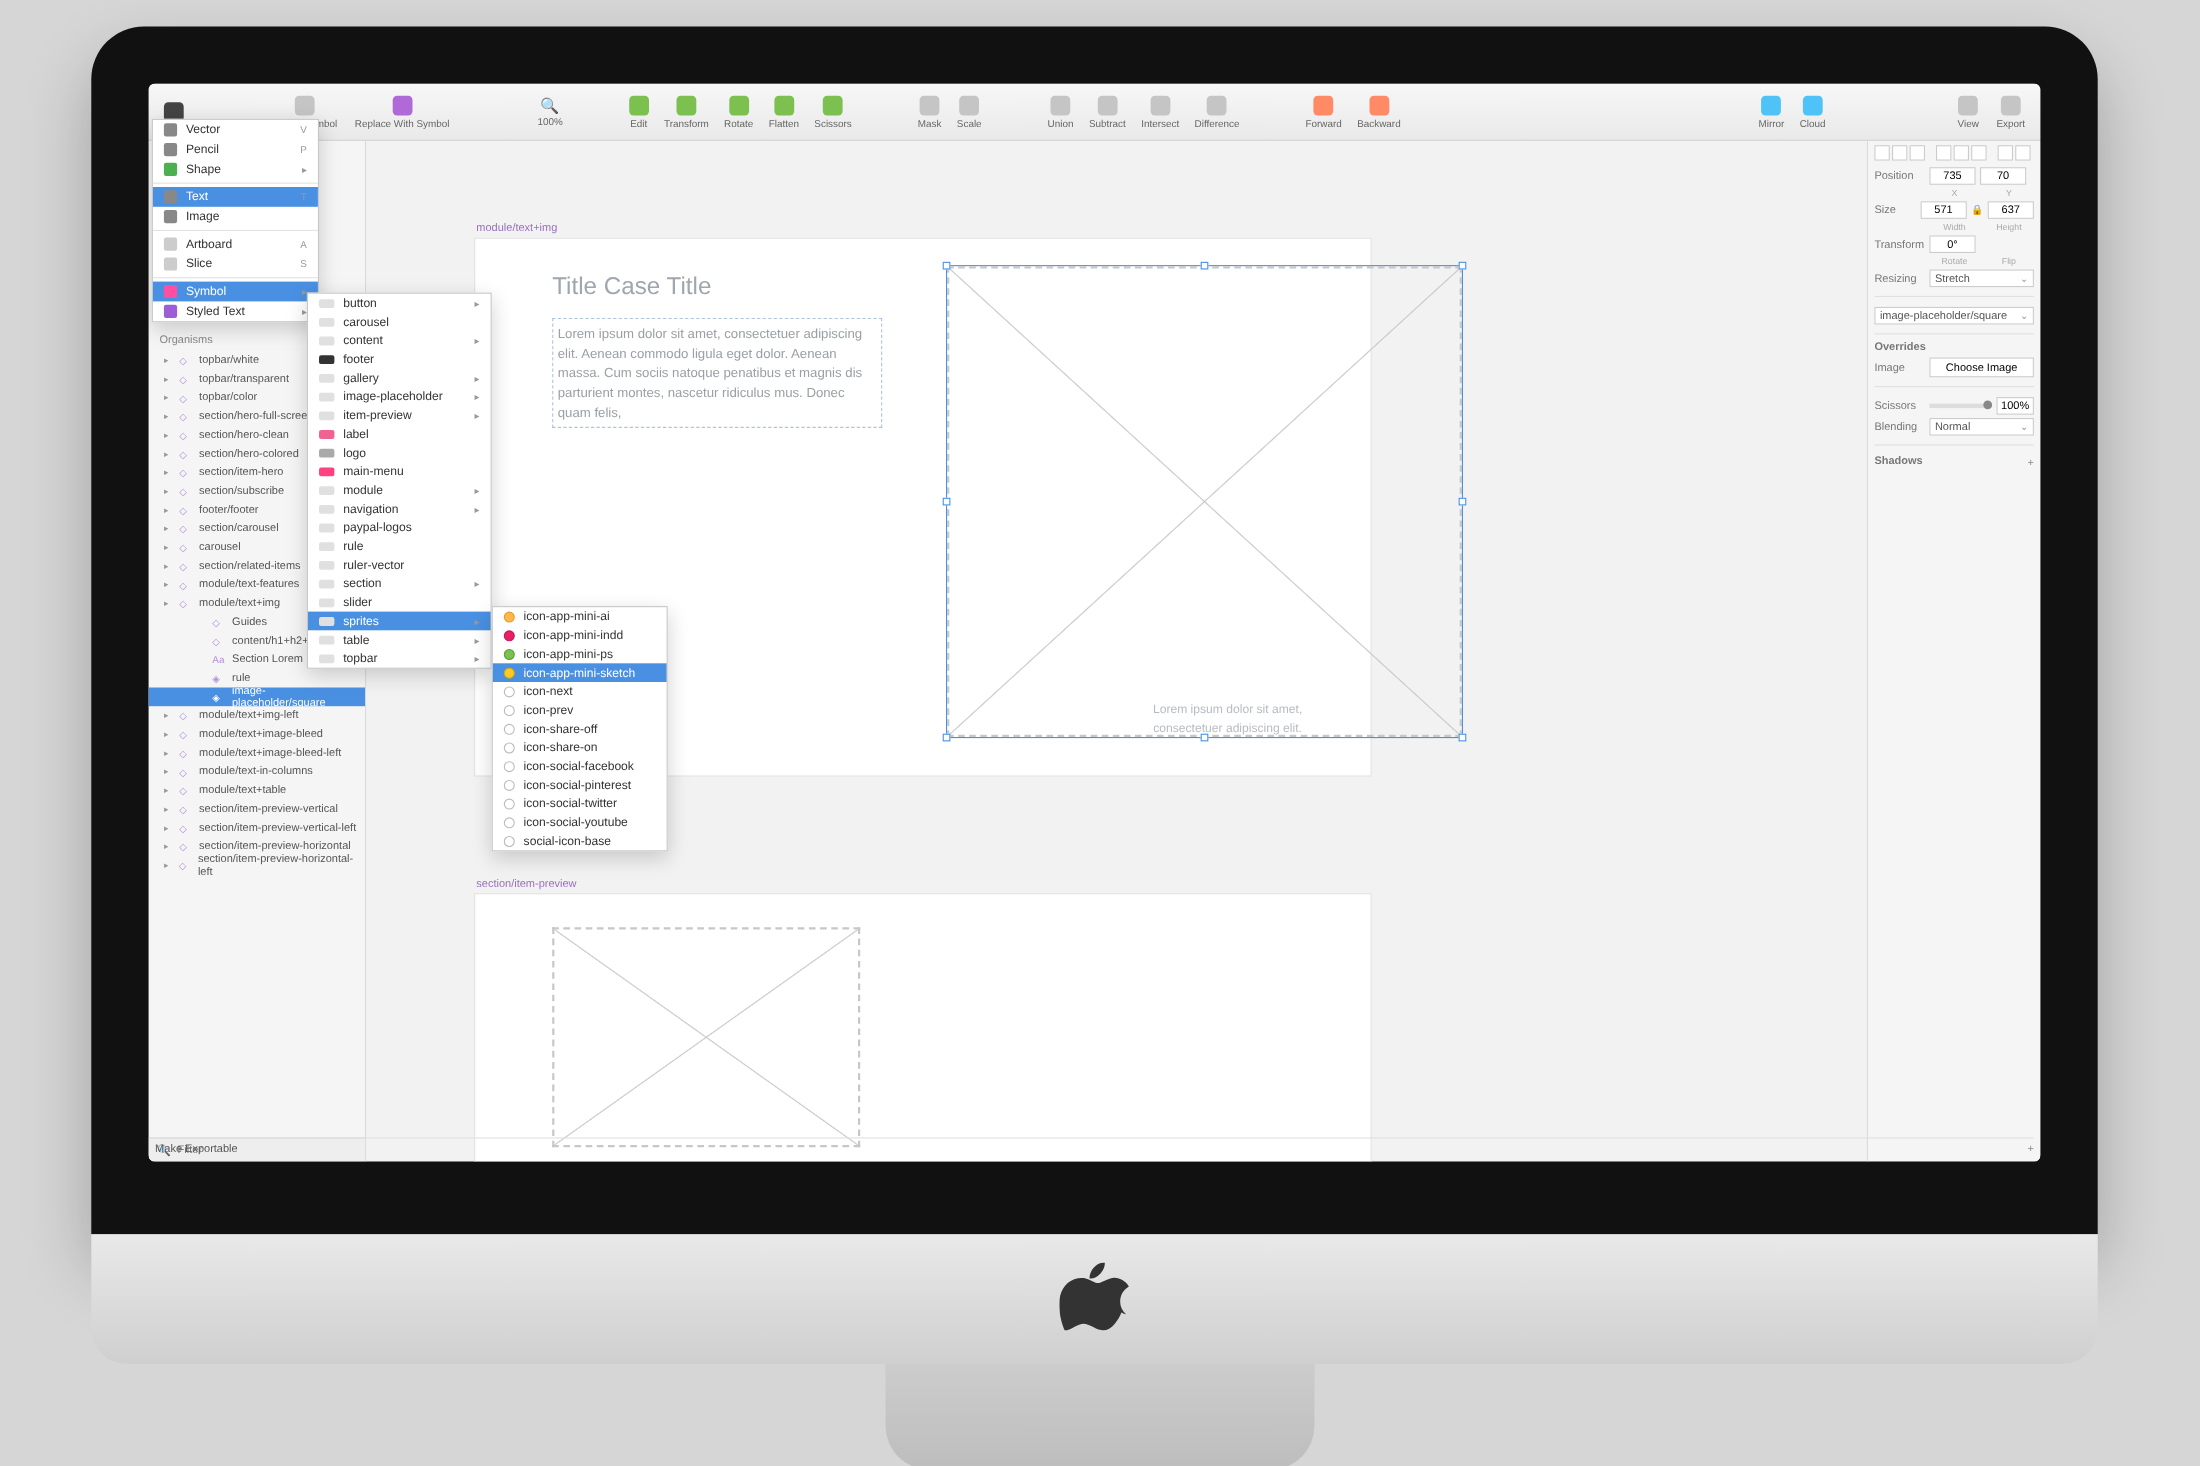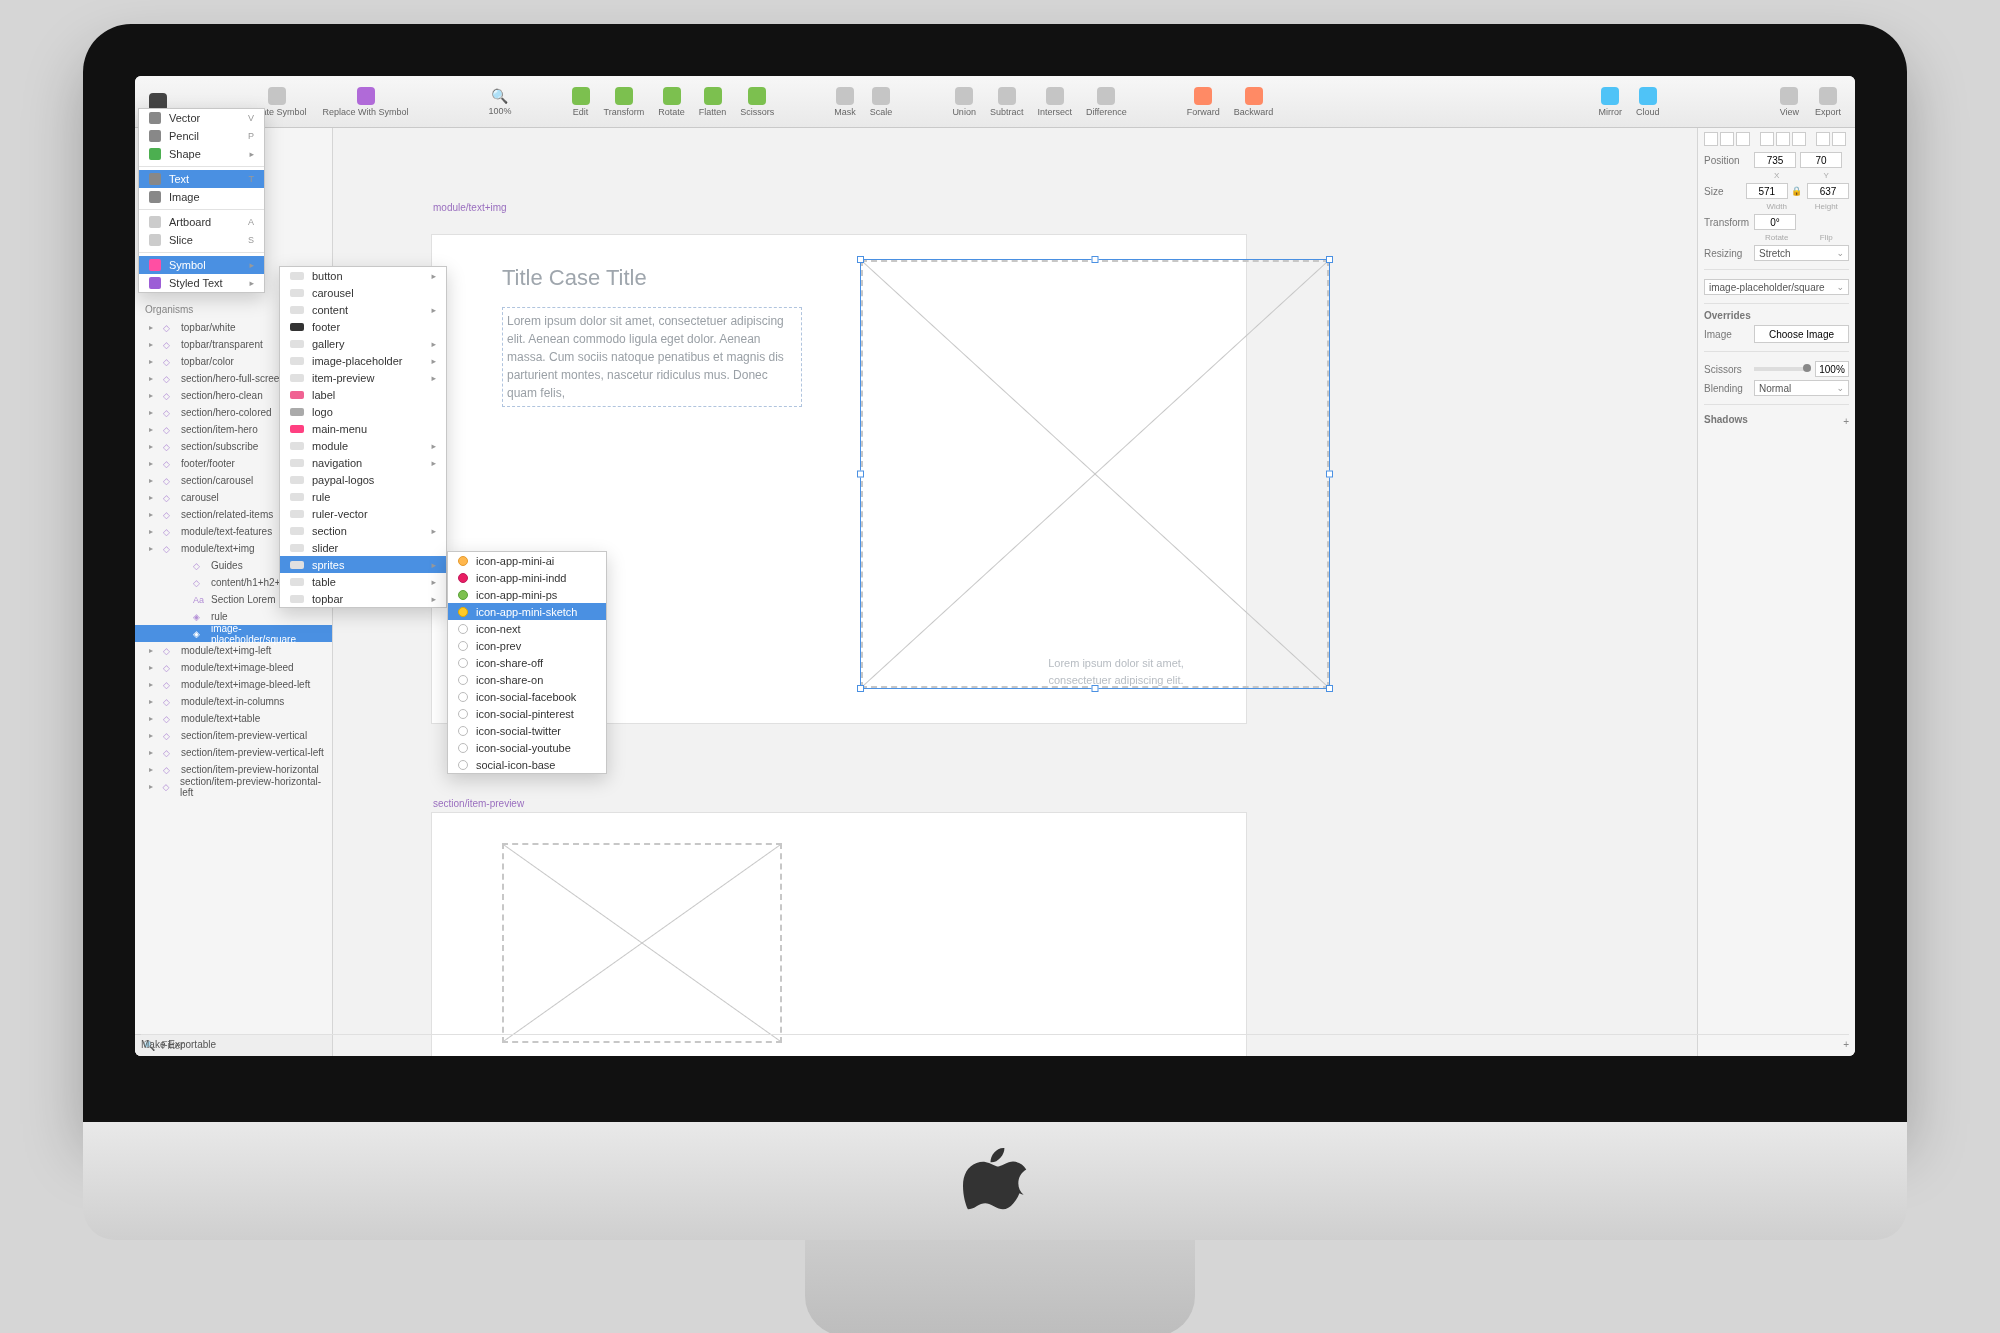--- a/index.html
+++ b/index.html
@@ -41,21 +41,21 @@
   .left-panel { width: 198px; background: #f5f5f5; border-right: 1px solid #d5d5d5; position: relative; overflow: hidden; }
   .layers-header { font-size: 10px; color: #888; padding: 6px 10px 4px; }
   .layer-row { display: flex; align-items: center; gap: 6px; padding: 2px 6px 2px 14px; font-size: 10px; color: #555; cursor: pointer; height: 17px; }
   .layer-row .twist { width: 8px; color: #999; font-size: 8px; }
   .layer-row .sym { width: 12px; height: 10px; }
   .layer-row.sel { background: #4a90e2; color: #fff; }
   .layer-row.child2 { padding-left: 44px; }
   .filter-bar { position: absolute; bottom: 0; left: 0; right: 0; height: 22px; background: #eee; border-top: 1px solid #d5d5d5; display: flex; align-items: center; padding: 0 8px; gap: 6px; font-size: 10px; color: #888; }
 
   
-  .insert-menu { position: absolute; left: 3px; top: 32px; width: 127px; background: #fff; border: 1px solid #c7c7c7; box-shadow: 0 6px 18px rgba(0,0,0,.18); z-index: 40; }
+  .insert-menu { position: absolute; left: 3px; top: 32px; width: 152px; background: #fff; border: 1px solid #c7c7c7; box-shadow: 0 6px 18px rgba(0,0,0,.18); z-index: 40; }
   .insert-menu .mi { display: flex; align-items: center; justify-content: space-between; padding: 3px 10px; font-size: 11px; color: #333; cursor: pointer; }
   .insert-menu .mi .lft { display: flex; align-items: center; gap: 8px; }
   .insert-menu .mi .swatch { width: 12px; height: 12px; border-radius: 2px; }
   .insert-menu .sep { height: 1px; background: #e2e2e2; margin: 3px 0; }
   .insert-menu .mi.active { background: #4a90e2; color: #fff; }
   .caret { font-size: 9px; color: #999; }
 
   
   .symbol-menu { position: absolute; left: 144px; top: 190px; width: 168px; background: #fff; border: 1px solid #c7c7c7; box-shadow: 0 6px 18px rgba(0,0,0,.18); z-index: 41; }
   .symbol-menu .mi { display: flex; align-items: center; justify-content: space-between; padding: 2px 10px; font-size: 11px; color: #333; cursor: pointer; height: 17px; }
@@ -444,21 +444,21 @@
               </div>
             </div>
           <div class="filter-bar">
             <span>🔍</span>
             <input type="text" style="flex: 1 1 0%; border: none; background: transparent; font-size: 10px;" placeholder="Filter">
           </div>
         </div>
 
         <div class="canvas">
           <div class="artboard-label" style="left:100px; top:74px;">module/text+img</div>
-          <div class="artboard" style="left:98px; top:88px; width:816px; height:490px;margin-top:18px;">
+          <div class="artboard" style="left:98px; top:88px; width:816px; height:490px;">
 
             <div style="position:absolute; left:70px; top:30px; width:300px;">
               <div class="title-case">Title Case Title</div>
               <div class="body-copy">Lorem ipsum dolor sit amet, consectetuer adipiscing elit. Aenean commodo ligula eget dolor. Aenean massa. Cum sociis natoque penatibus et magnis dis parturient montes, nascetur ridiculus mus. Donec quam felis,</div>
             </div>
 
             <div style="position:absolute; right:30px; top:30px; width:100px;">
               <div class="caption" style="position:absolute; top:390px; left:-80px; width:160px;">Lorem ipsum dolor sit amet, consectetuer adipiscing elit.</div>
             </div>
 

